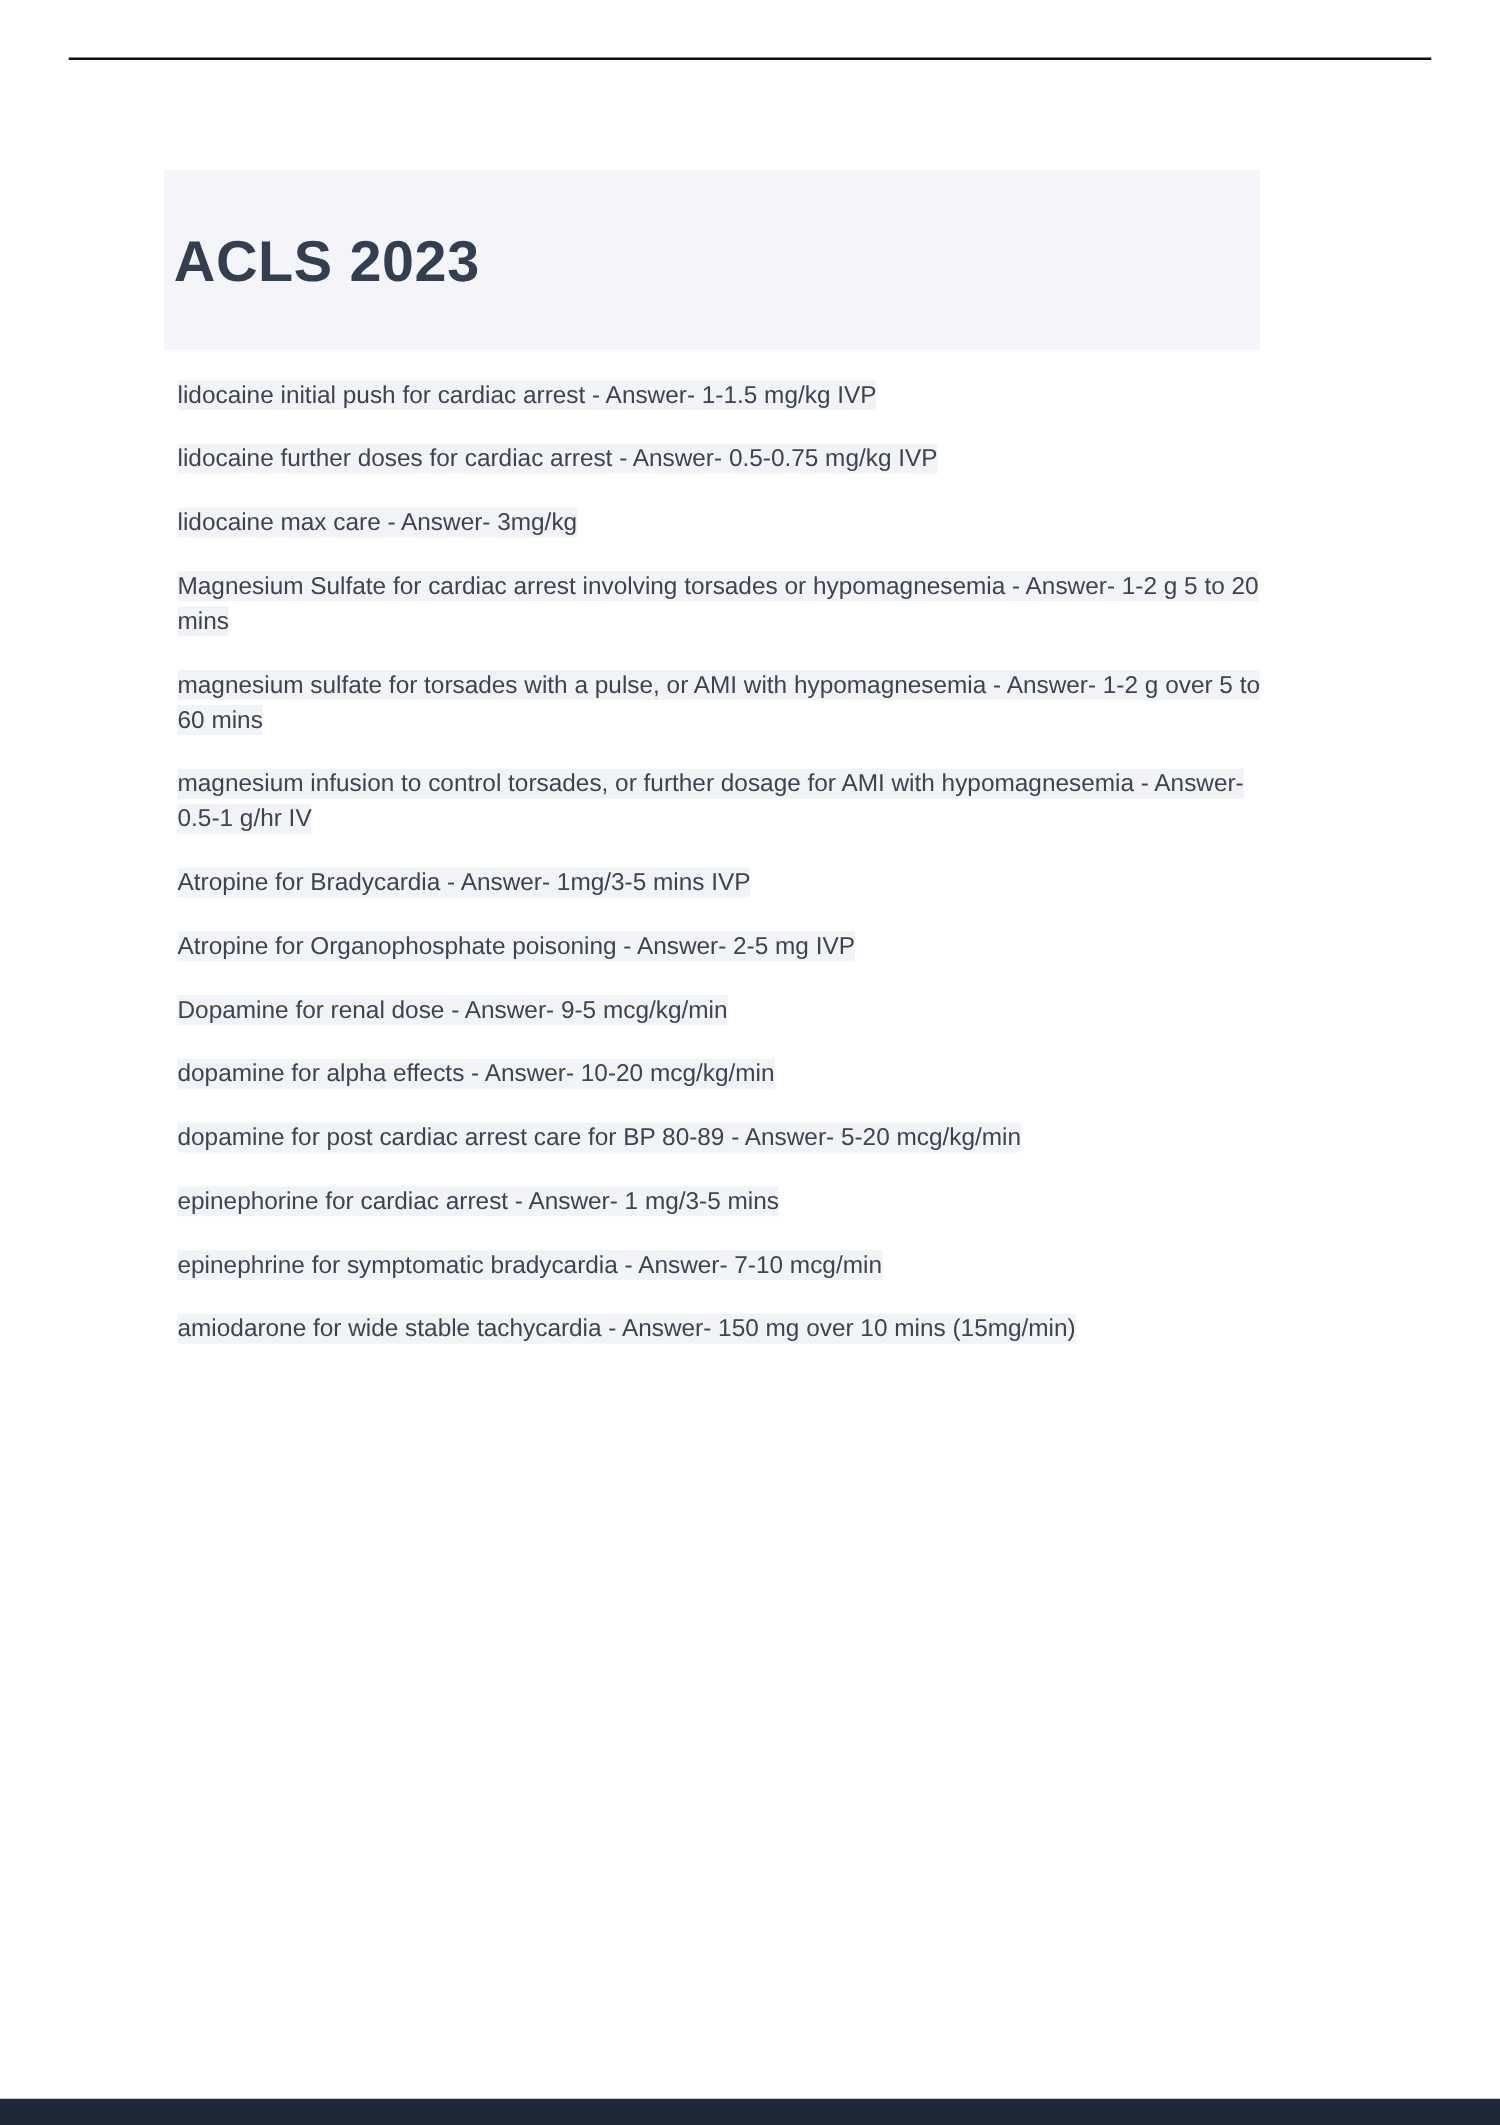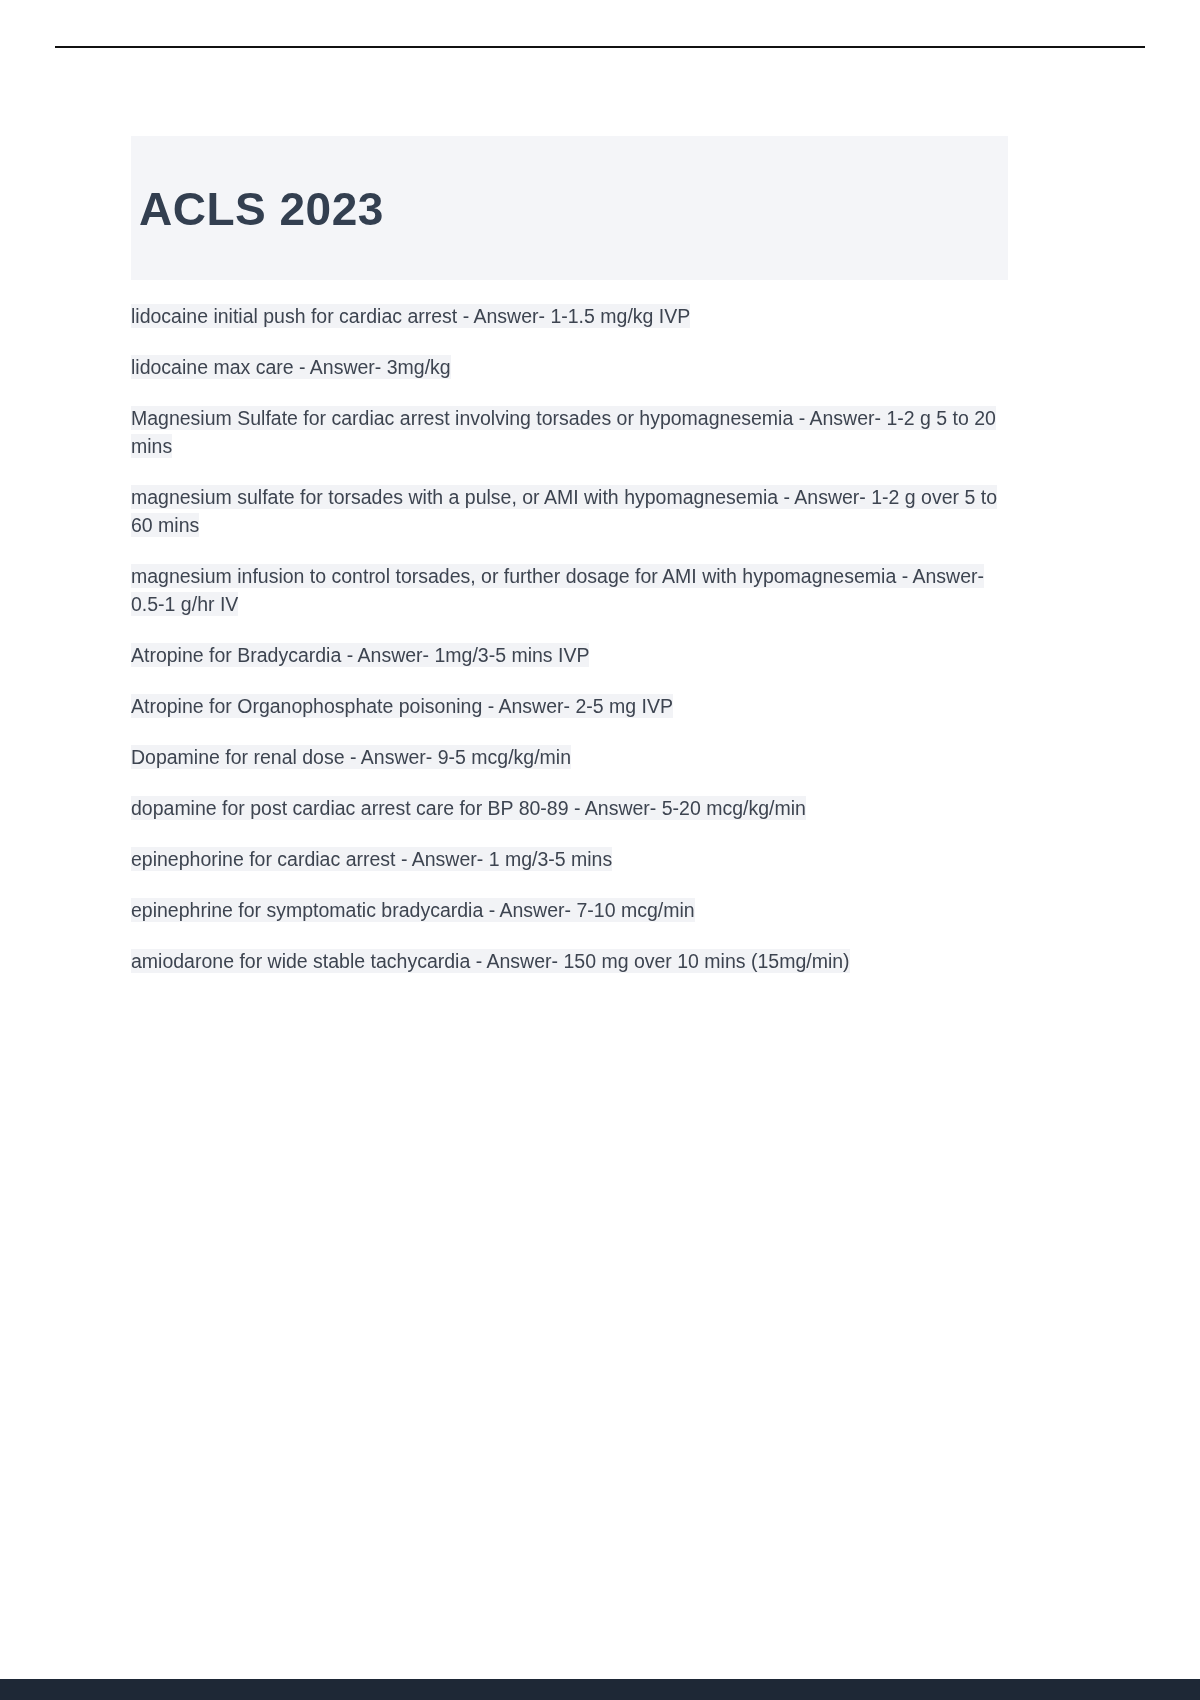--- a/index.html
+++ b/index.html
@@ -37,20 +37,21 @@
   }
   .doc-title {
     font-size: 46px;
     font-weight: bold;
     color: var(--title-color, #333f50);
     letter-spacing: 0.5px;
     line-height: 1;
   }
   .qa-list {
     margin-top: 22px;
+    margin-left: 11px;
   }
   .qa-line {
     font-size: 19.5px;
     line-height: 28px;
     color: var(--body-color, #3d4450);
     margin: 0 0 23px 0;
   }
   .hl {
     background: var(--highlight-bg, #f2f3f6);
     padding: 1px 0;
@@ -73,27 +74,29 @@
   <div class="top-rule"></div>
 
   <div class="content">
     <div class="title-block">
       <h1 class="doc-title">ACLS 2023</h1>
     </div>
 
     <div class="qa-list">
 
     <p class="qa-line"><span class="hl">lidocaine initial push for cardiac arrest - Answer- 1-1.5 mg/kg IVP</span></p>
+        <p class="qa-line"><span class="hl">lidocaine further doses for cardiac arrest - Answer- 0.5-0.75 mg/kg IVP</span></p>
         <p class="qa-line"><span class="hl">lidocaine max care - Answer- 3mg/kg</span></p>
         <p class="qa-line"><span class="hl">Magnesium Sulfate for cardiac arrest involving torsades or hypomagnesemia - Answer- 1-2 g 5 to 20 mins</span></p>
         <p class="qa-line"><span class="hl">magnesium sulfate for torsades with a pulse, or AMI with hypomagnesemia - Answer- 1-2 g over 5 to 60 mins</span></p>
         <p class="qa-line"><span class="hl">magnesium infusion to control torsades, or further dosage for AMI with hypomagnesemia - Answer- 0.5-1 g/hr IV</span></p>
         <p class="qa-line"><span class="hl">Atropine for Bradycardia - Answer- 1mg/3-5 mins IVP</span></p>
         <p class="qa-line"><span class="hl">Atropine for Organophosphate poisoning - Answer- 2-5 mg IVP</span></p>
         <p class="qa-line"><span class="hl">Dopamine for renal dose - Answer- 9-5 mcg/kg/min</span></p>
+        <p class="qa-line"><span class="hl">dopamine for alpha effects - Answer- 10-20 mcg/kg/min</span></p>
         <p class="qa-line"><span class="hl">dopamine for post cardiac arrest care for BP 80-89 - Answer- 5-20 mcg/kg/min</span></p>
         <p class="qa-line"><span class="hl">epinephorine for cardiac arrest - Answer- 1 mg/3-5 mins</span></p>
         <p class="qa-line"><span class="hl">epinephrine for symptomatic bradycardia - Answer- 7-10 mcg/min</span></p>
         <p class="qa-line"><span class="hl">amiodarone for wide stable tachycardia - Answer- 150 mg over 10 mins (15mg/min)</span></p>
       </div>
   </div>
 
   <div class="bottom-bar"></div>
 </div>
 

